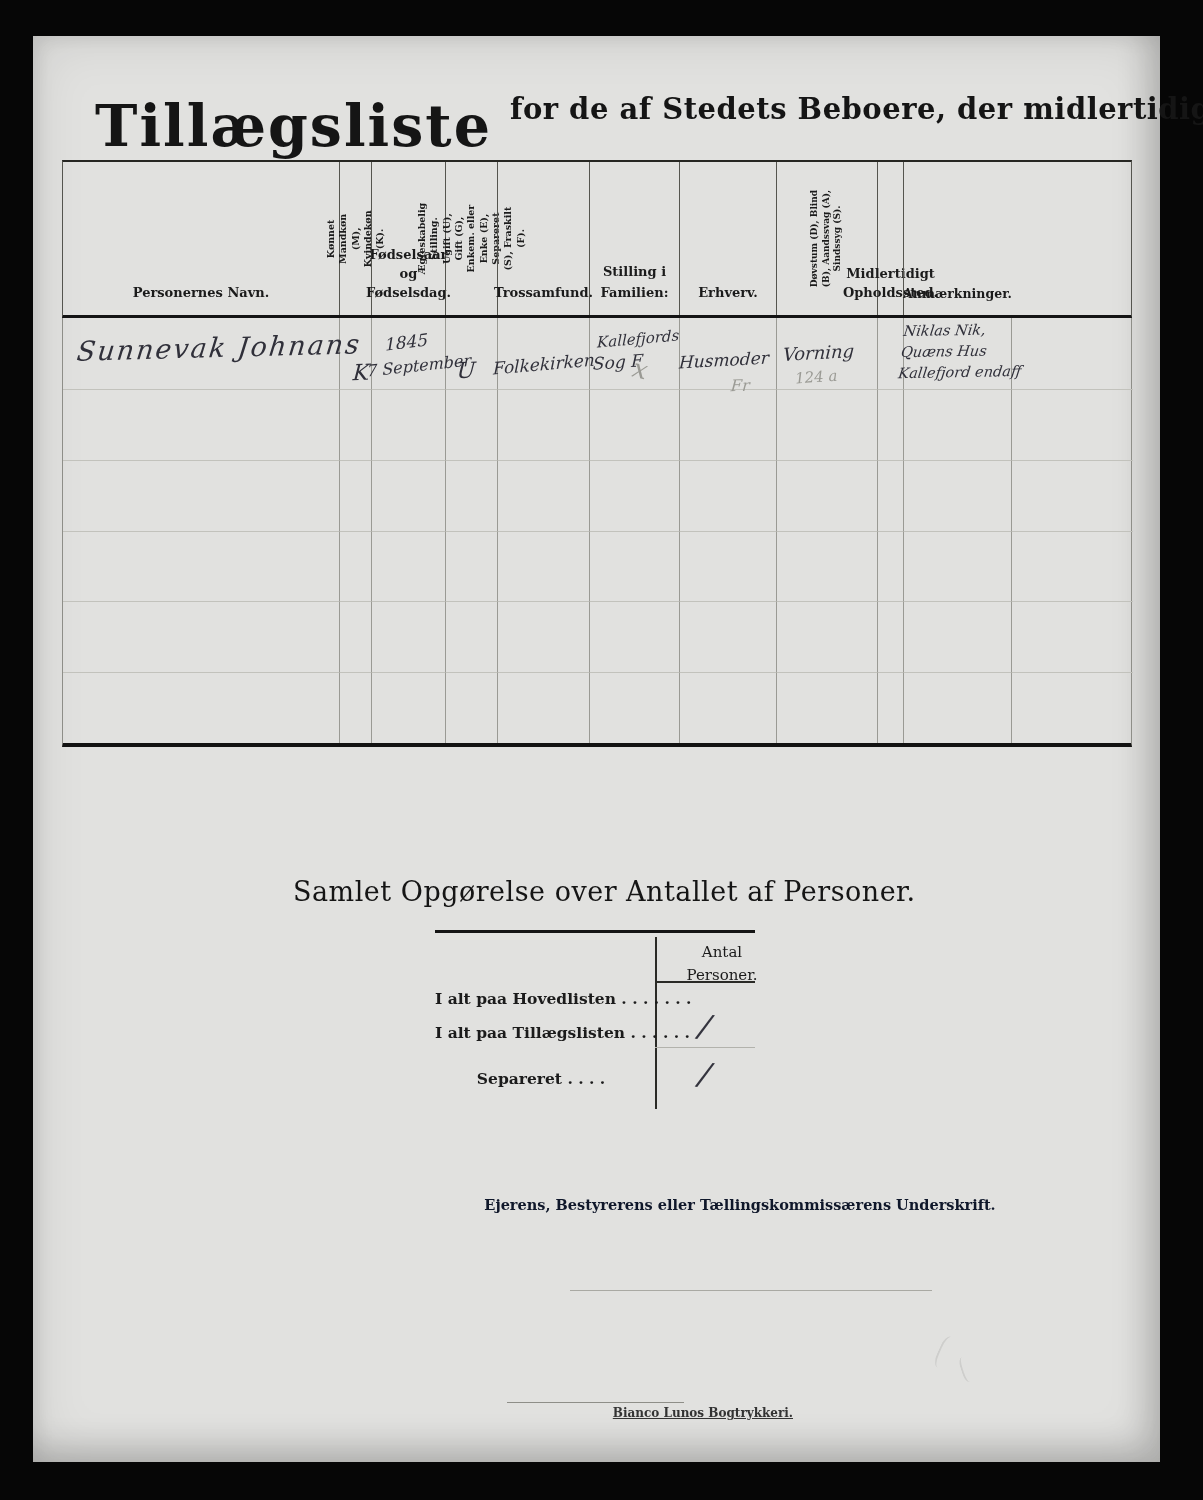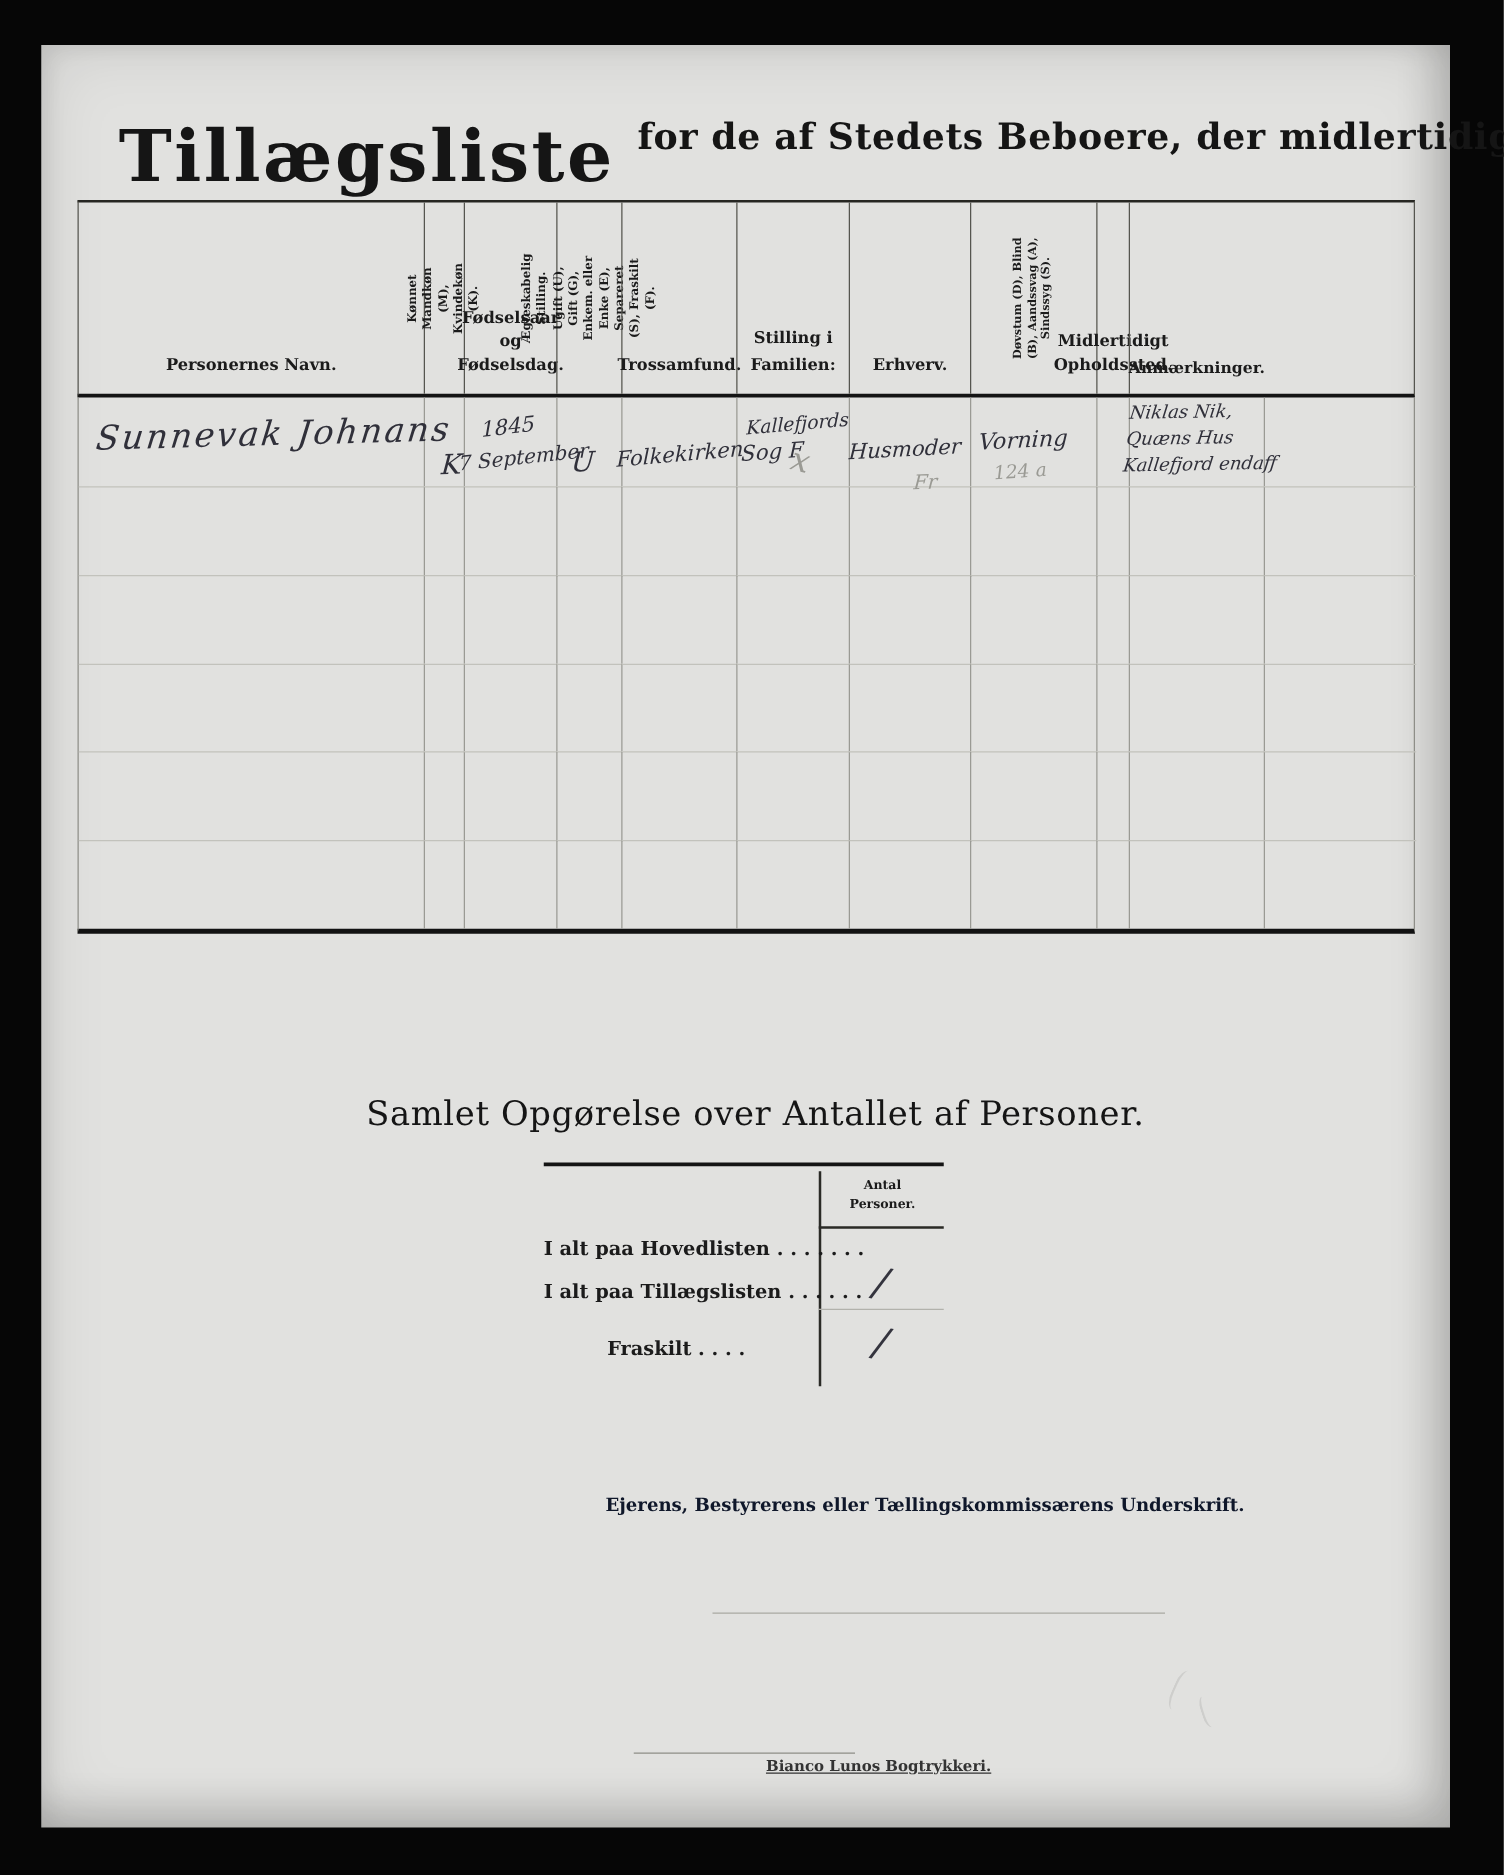--- a/index.html
+++ b/index.html
@@ -58,21 +58,21 @@
   .hw-bpx{left:600px;top:318px;font-size:26px;transform:rotate(14deg);}
   .hw-family{left:646px;top:314px;font-size:17px;transform:rotate(-3deg) skewX(-6deg);}
   .hw-family-pencil{left:698px;top:340px;font-size:16px;}
   .hw-occ{left:750px;top:306px;font-size:18px;transform:rotate(-3deg) skewX(-6deg);}
   .hw-occ-pencil{left:762px;top:332px;font-size:15px;transform:rotate(-4deg);}
   .hw-res{left:868px;top:284px;font-size:14.5px;line-height:21px;transform:rotate(-1deg) skewX(-8deg);}
   
   .summary-title{position:absolute;left:260px;top:840px;width:600px;text-align:center;font-size:27px;font-weight:normal;color:#151515;letter-spacing:.5px;white-space:nowrap;}
   .summary-table{position:absolute;left:402px;top:894px;width:320px;height:176px;border-top:3px solid #141414;}
   .sum-divider{position:absolute;left:220px;top:4px;width:2px;height:172px;background:#2a2a26;}
-  .sum-colhead{position:absolute;left:222px;top:8px;width:98px;text-align:center;font-size:10px;font-weight:bold;line-height:1.5;color:#1b1b1b;}
+  .sum-colhead{position:absolute;left:222px;top:8px;width:98px;text-align:center;font-size:15px;font-weight:normal;line-height:1.5;color:#1b1b1b;padding-left:16px;}
   .sum-headline{position:absolute;left:220px;top:48px;width:100px;height:2px;background:#2a2a26;}
   .sum-rowline{position:absolute;left:220px;top:114px;width:100px;height:1px;background:#b2b2ac;}
   .sum-label{position:absolute;left:0;width:212px;text-align:center;font-size:15.5px;font-weight:bold;color:#1b1b1b;white-space:nowrap;}
   .sum-label.r0{top:56px;}
   .sum-label.r1{top:90px;}
   .sum-label.r2{top:136px;}
   .sum-value{position:absolute;left:240px;width:60px;text-align:center;font-size:32px;font-style:italic;color:#34343e;transform:rotate(10deg);}
   .sum-value.r0{top:52px;}
   .sum-value.r1{top:74px;}
   .sum-value.r2{top:122px;}
@@ -233,21 +233,21 @@
   <div class="summary-table">
     <div class="sum-divider"></div>
     <div class="sum-colhead">
       <div>Antal</div>
       <div>Personer.</div>
     </div>
     <div class="sum-headline"></div>
     <div class="sum-rowline"></div>
     <div class="sum-label r0">I alt paa Hovedlisten . . . . . . .</div>
     <div class="sum-label r1">I alt paa Tillægslisten . . . . . .</div>
-    <div class="sum-label r2">Fraskilt . . . .</div>
+    <div class="sum-label r2">Separeret . . . .</div>
     <div class="sum-value r0"></div>
     <div class="sum-value r1">/</div>
     <div class="sum-value r2">/</div>
   </div>
 
   <div class="signature-label">Ejerens, Bestyrerens eller Tællingskommissærens Underskrift.</div>
   <div class="signature-line"></div>
   <div class="footer-line"></div>
   <div class="footer-printer">Bianco Lunos Bogtrykkeri.</div>
 

